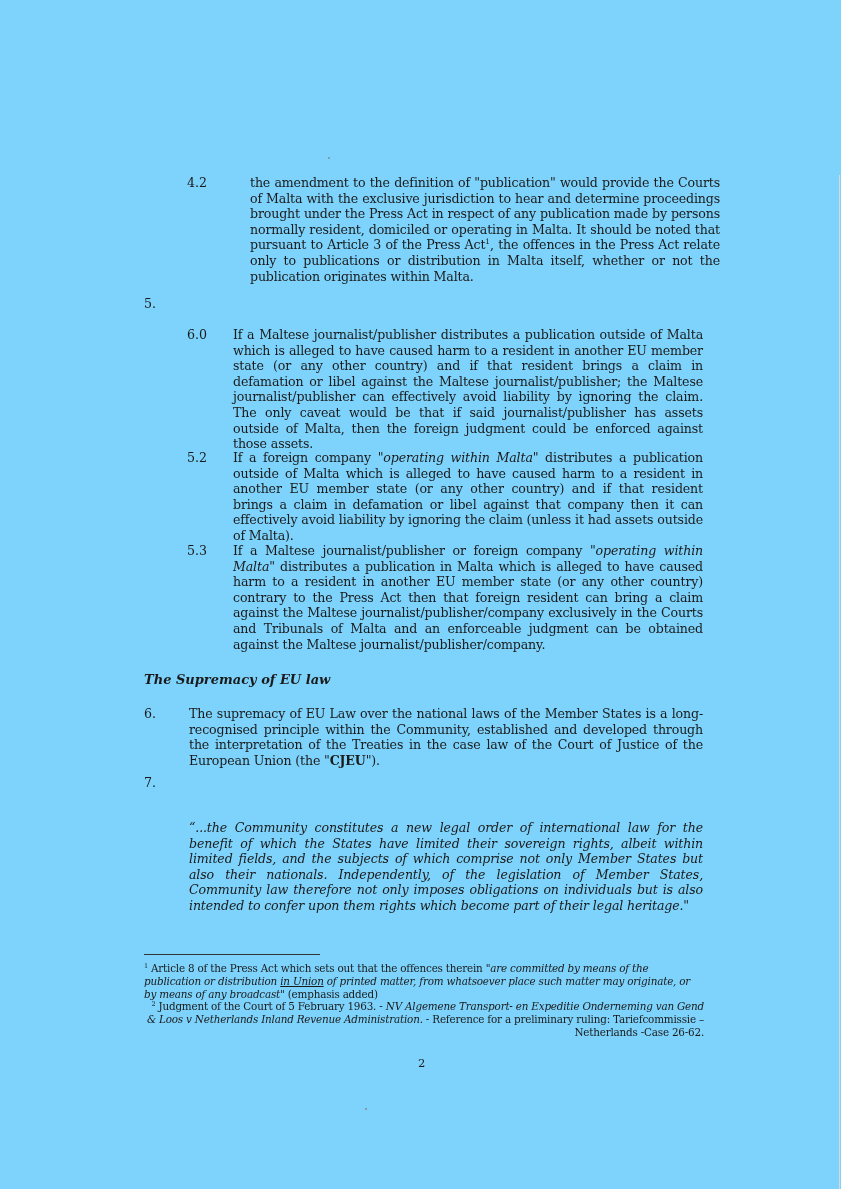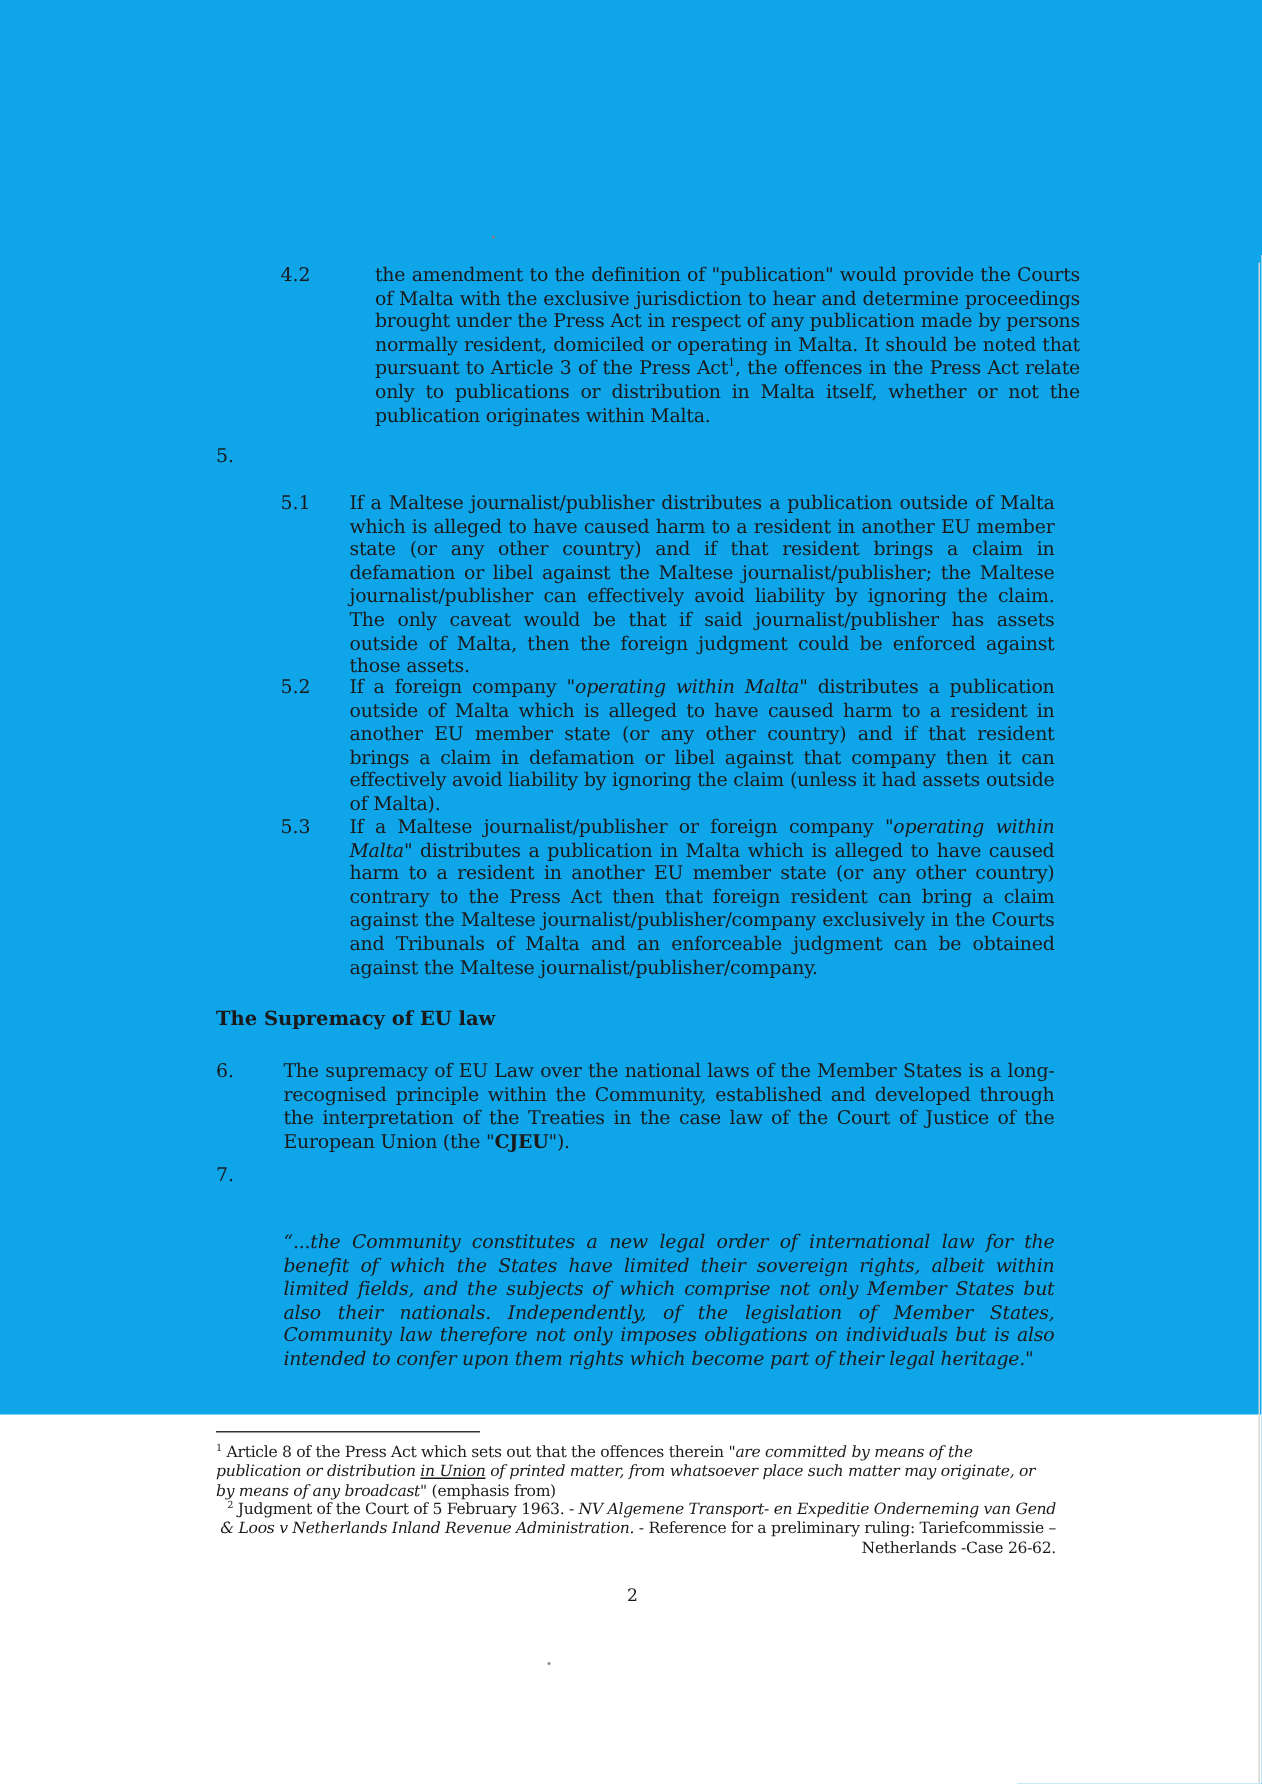--- a/index.html
+++ b/index.html
@@ -1,30 +1,30 @@
 <!DOCTYPE html>
 <html><head>
 <meta charset="utf-8">
 <style>
   html, body { margin: 0; padding: 0; background: #ffffff; }
   body {
     width: 841px; height: 1189px; position: relative; overflow: hidden;
     font-family: "DejaVu Serif", "Liberation Serif", serif;
     color: #1a1a1a;
   }
-  .page { position: absolute; left: 0; top: 0; width: 841px; height: 943px; background: #0ea5e9; }
+  .page { position: absolute; left: 0; top: 0; width: 841px; height: 1189px; background: #7dd3fc; }
   .scan-edge { position: absolute; left: 839px; top: 175px; width: 1px; height: 1014px; background: #d8d8d8; }
   .speck { position: absolute; width: 2px; height: 2px; background: #888; border-radius: 1px; }
 
   .para {
     position: absolute; font-size: 12.6px; line-height: 15.6px;
     text-align: justify; letter-spacing: -0.15px;
   }
   .num { position: absolute; font-size: 12.6px; line-height: 15.6px; }
-  .heading { position: absolute; font-size: 13px; font-weight: bold; }
+  .heading { position: absolute; font-size: 13px; font-weight: bold; font-style: italic; }
   .b { font-weight: bold; }
   .i { font-style: italic; }
   .u { text-decoration: underline; }
   sup { font-size: 7.5px; line-height: 0; vertical-align: 5px; }
 
   .fn-rule { position: absolute; left: 144px; top: 954px; width: 176px; height: 1px; background: #333; }
   .fn {
     position: absolute; left: 144px; width: 560px; font-size: 10.4px; line-height: 12.8px;
     letter-spacing: -0.2px;
   }
@@ -39,21 +39,21 @@
   <div class="speck" style="left:328px;top:157px;"></div>
   <div class="speck" style="left:365px;top:1108px;"></div>
 
   <div class="num" style="left:187px;top:175px;">4.2</div>
   <div class="para" style="left:233px;top:175px;width:470px;margin-left:17px;">
     <span>the amendment to the definition of "publication" would provide the Courts of Malta with the exclusive jurisdiction to hear and determine proceedings brought under the Press Act in respect of any publication made by persons normally resident, domiciled or operating in Malta. It should be noted that pursuant to Article 3 of the Press Act</span><sup>1</sup><span>, the offences in the Press Act relate only to publications or distribution in Malta itself, whether or not the publication originates within Malta.</span>
   </div>
 
   <div class="num" style="left:144px;top:296px;">5.</div>
 
-  <div class="num" style="left:187px;top:327px;">5.1</div>
+  <div class="num" style="left:187px;top:327px;">6.0</div>
   <div class="para" style="left:233px;top:327px;width:470px;">If a Maltese journalist/publisher distributes a publication outside of Malta which is alleged to have caused harm to a resident in another EU member state (or any other country) and if that resident brings a claim in defamation or libel against the Maltese journalist/publisher; the Maltese journalist/publisher can effectively avoid liability by ignoring the claim. The only caveat would be that if said journalist/publisher has assets outside of Malta, then the foreign judgment could be enforced against those assets.</div>
 
   <div class="num" style="left:187px;top:450px;">5.2</div>
   <div class="para" style="left:233px;top:450px;width:470px;">
     <span>If a foreign company </span><span class="i">"operating within Malta"</span><span> distributes a publication outside of Malta which is alleged to have caused harm to a resident in another EU member state (or any other country) and if that resident brings a claim in defamation or libel against that company then it can effectively avoid liability by ignoring the claim (unless it had assets outside of Malta).</span>
   </div>
 
   <div class="num" style="left:187px;top:543px;">5.3</div>
   <div class="para" style="left:233px;top:543px;width:470px;">
     <span>If a Maltese journalist/publisher or foreign company </span><span class="i">"operating within Malta"</span><span> distributes a publication in Malta which is alleged to have caused harm to a resident in another EU member state (or any other country) contrary to the Press Act then that foreign resident can bring a claim against the Maltese journalist/publisher/company exclusively in the Courts and Tribunals of Malta and an enforceable judgment can be obtained against the Maltese journalist/publisher/company.</span>
@@ -65,20 +65,20 @@
   <div class="para" style="left:189px;top:706px;width:514px;">
     <span>The supremacy of EU Law over the national laws of the Member States is a long-recognised principle within the Community, established and developed through the interpretation of the Treaties in the case law of the Court of Justice of the European Union (the "</span><span class="b">CJEU</span><span>").</span>
   </div>
 
   <div class="num" style="left:144px;top:775px;">7.</div>
 
   <div class="para i" style="left:189px;top:820px;width:514px;">“...the Community constitutes a new legal order of international law for the benefit of which the States have limited their sovereign rights, albeit within limited fields, and the subjects of which comprise not only Member States but also their nationals. Independently, of the legislation of Member States, Community law therefore not only imposes obligations on individuals but is also intended to confer upon them rights which become part of their legal heritage."</div>
 
   <div class="fn-rule"></div>
   <div class="fn" style="top:962px;">
-    <sup>1</sup><span> Article 8 of the Press Act which sets out that the offences therein </span><span class="i">"are committed by means of the publication or distribution </span><span class="i u">in Union</span><span class="i"> of printed matter, from whatsoever place such matter may originate, or by means of any broadcast"</span><span> (emphasis from)</span>
+    <sup>1</sup><span> Article 8 of the Press Act which sets out that the offences therein </span><span class="i">"are committed by means of the publication or distribution </span><span class="i u">in Union</span><span class="i"> of printed matter, from whatsoever place such matter may originate, or by means of any broadcast"</span><span> (emphasis added)</span>
   </div>
   <div class="fn" style="top:1000px;text-align:right;">
     <sup>2</sup><span> Judgment of the Court of 5 February 1963. - </span><span class="i">NV Algemene Transport- en Expeditie Onderneming van Gend &amp; Loos v Netherlands Inland Revenue Administration.</span><span> - Reference for a preliminary ruling: Tariefcommissie – Netherlands -Case 26-62.</span>
   </div>
 
   <div class="page-num">2</div>
 </div>
 
 </body></html>

